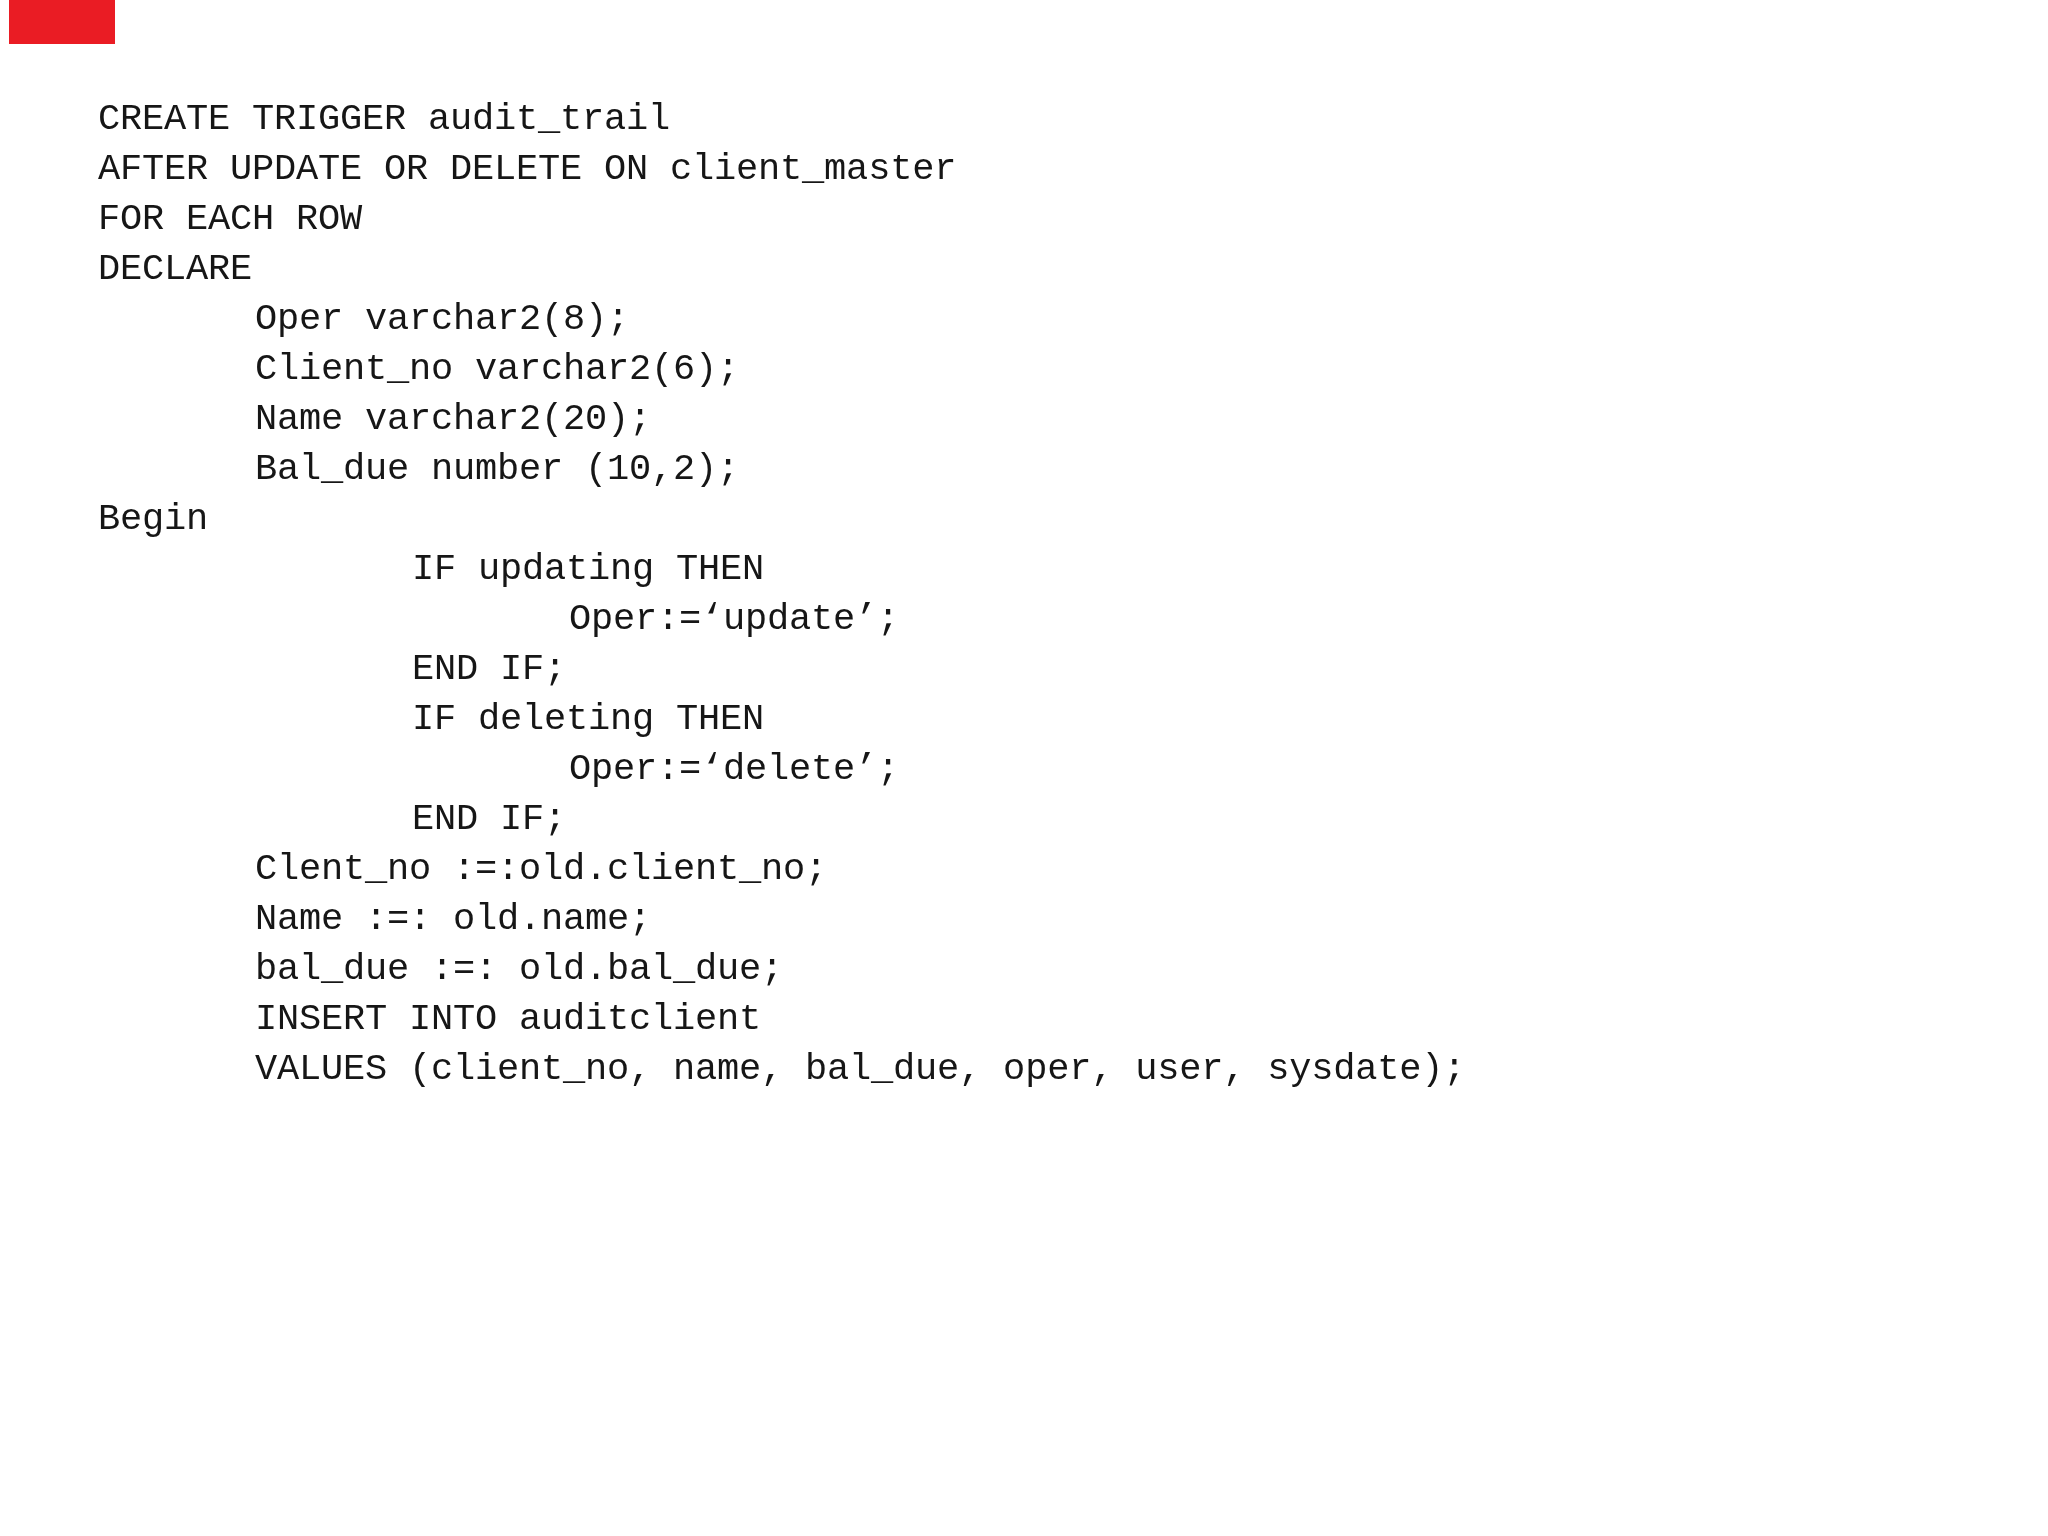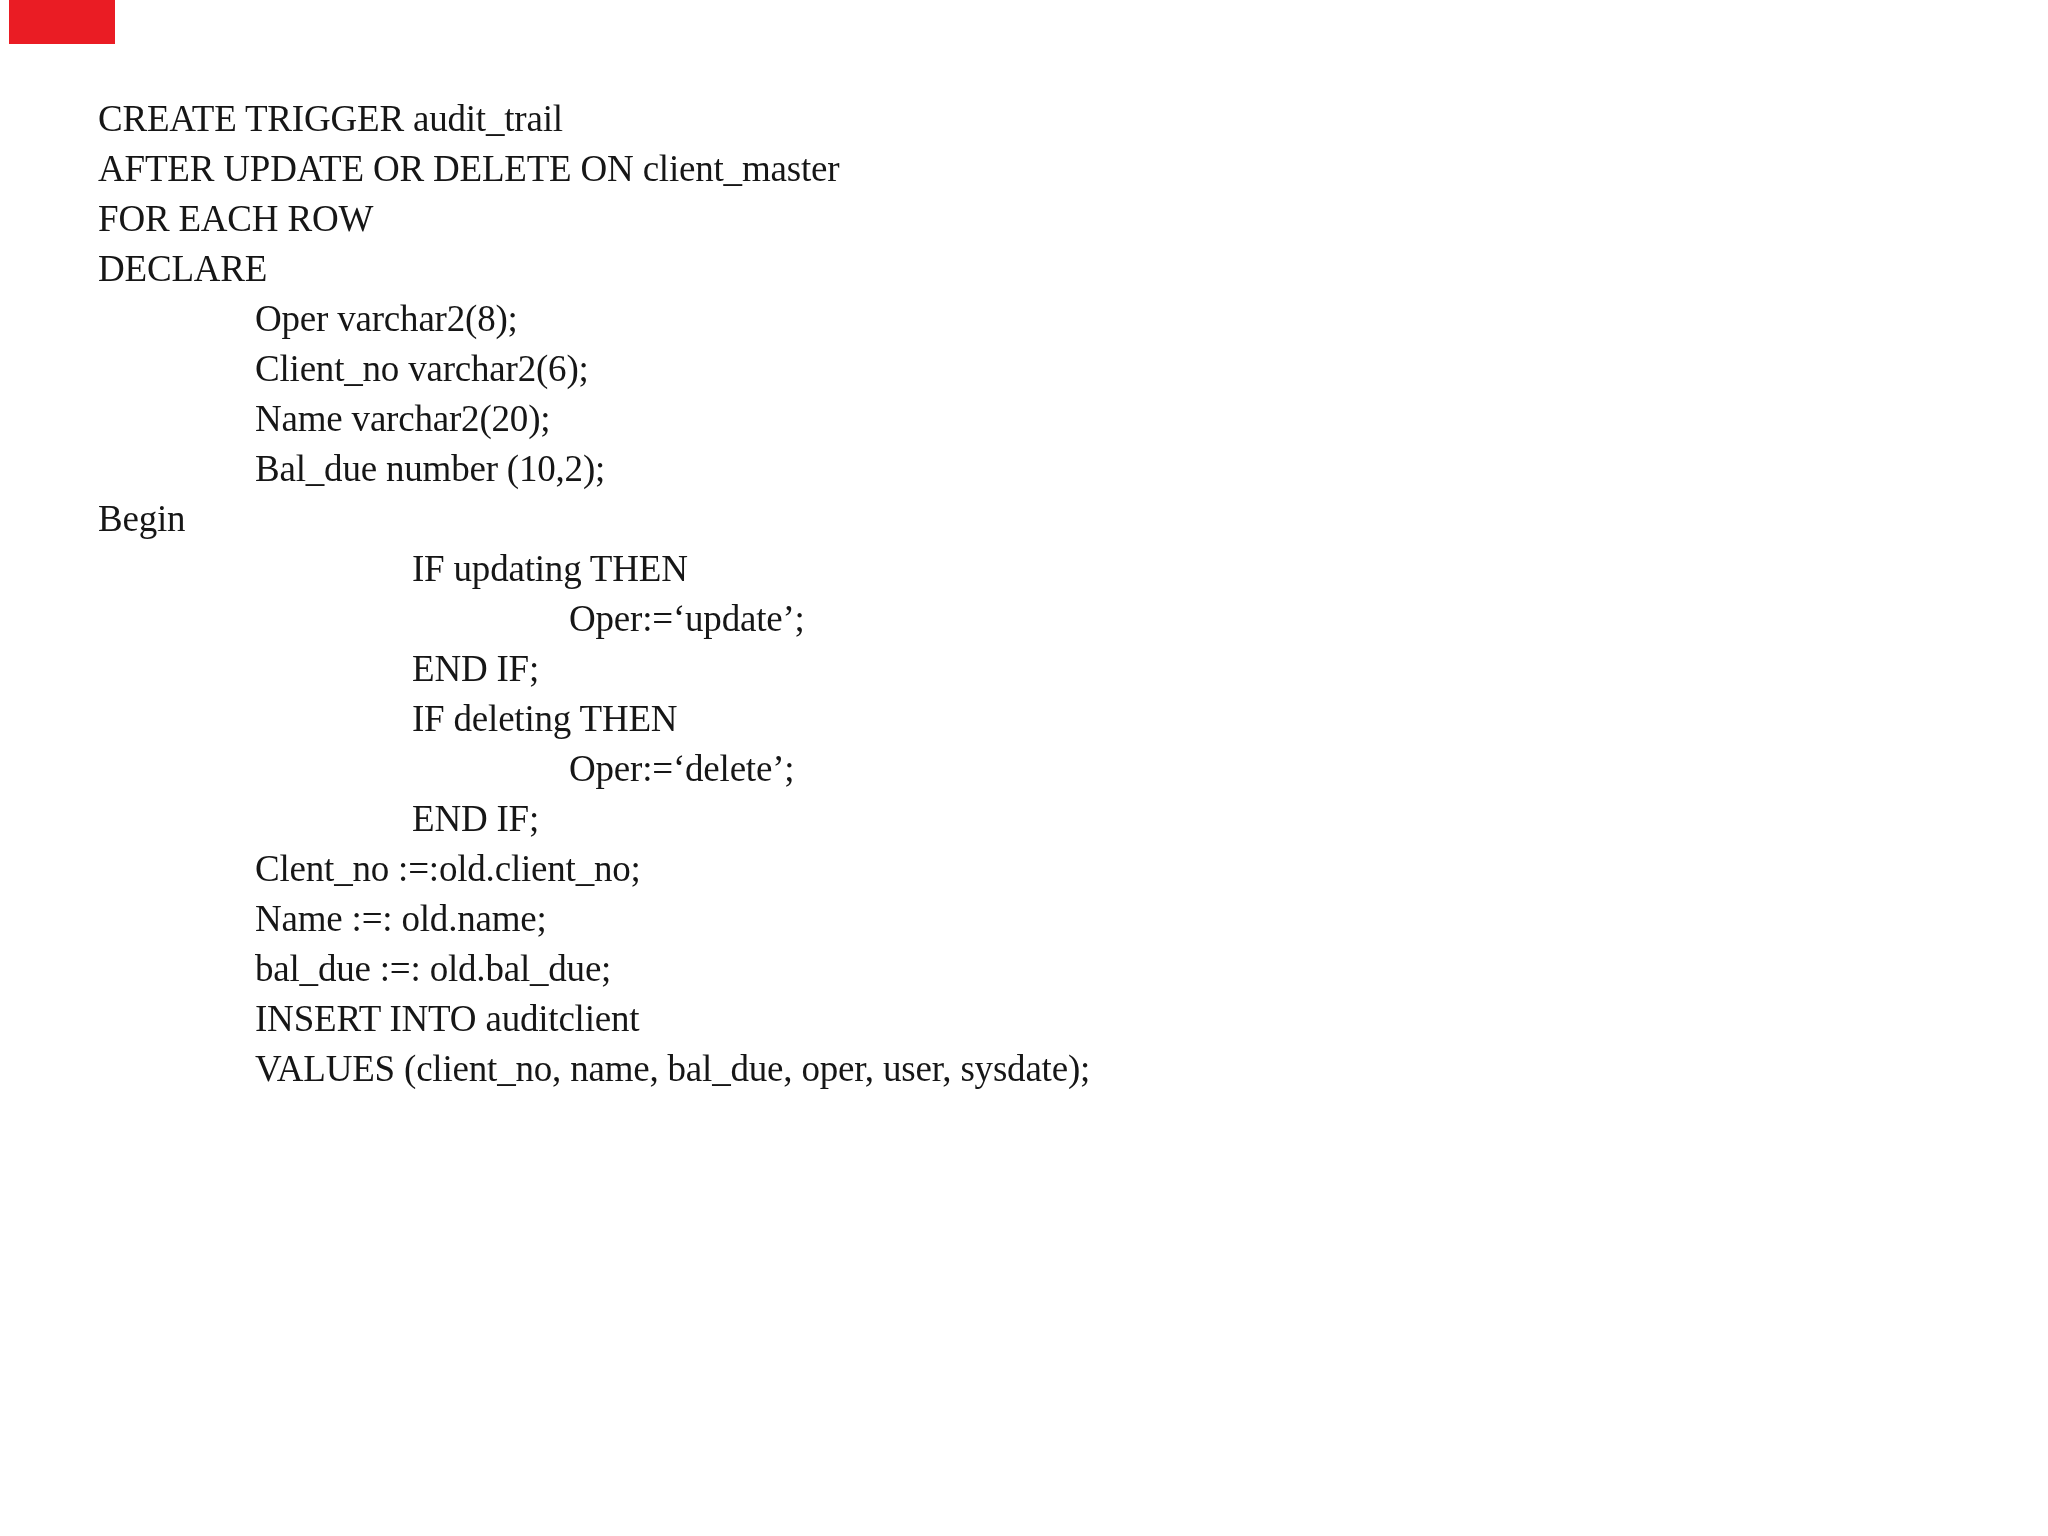--- a/index.html
+++ b/index.html
@@ -6,21 +6,21 @@
     margin: 0;
     padding: 0;
     background: #ffffff;
   }
   .slide {
     position: relative;
     width: 2048px;
     height: 1089px;
     background: #ffffff;
     overflow: hidden;
-    font-family: Liberation Serif, serif;
+    font-family: Liberation Mono, monospace;
   }
   .red-bar {
     position: absolute;
     left: 9px;
     top: 0;
     width: 106px;
     height: 44px;
     background: #ea1c24;
   }
   .code-block {

